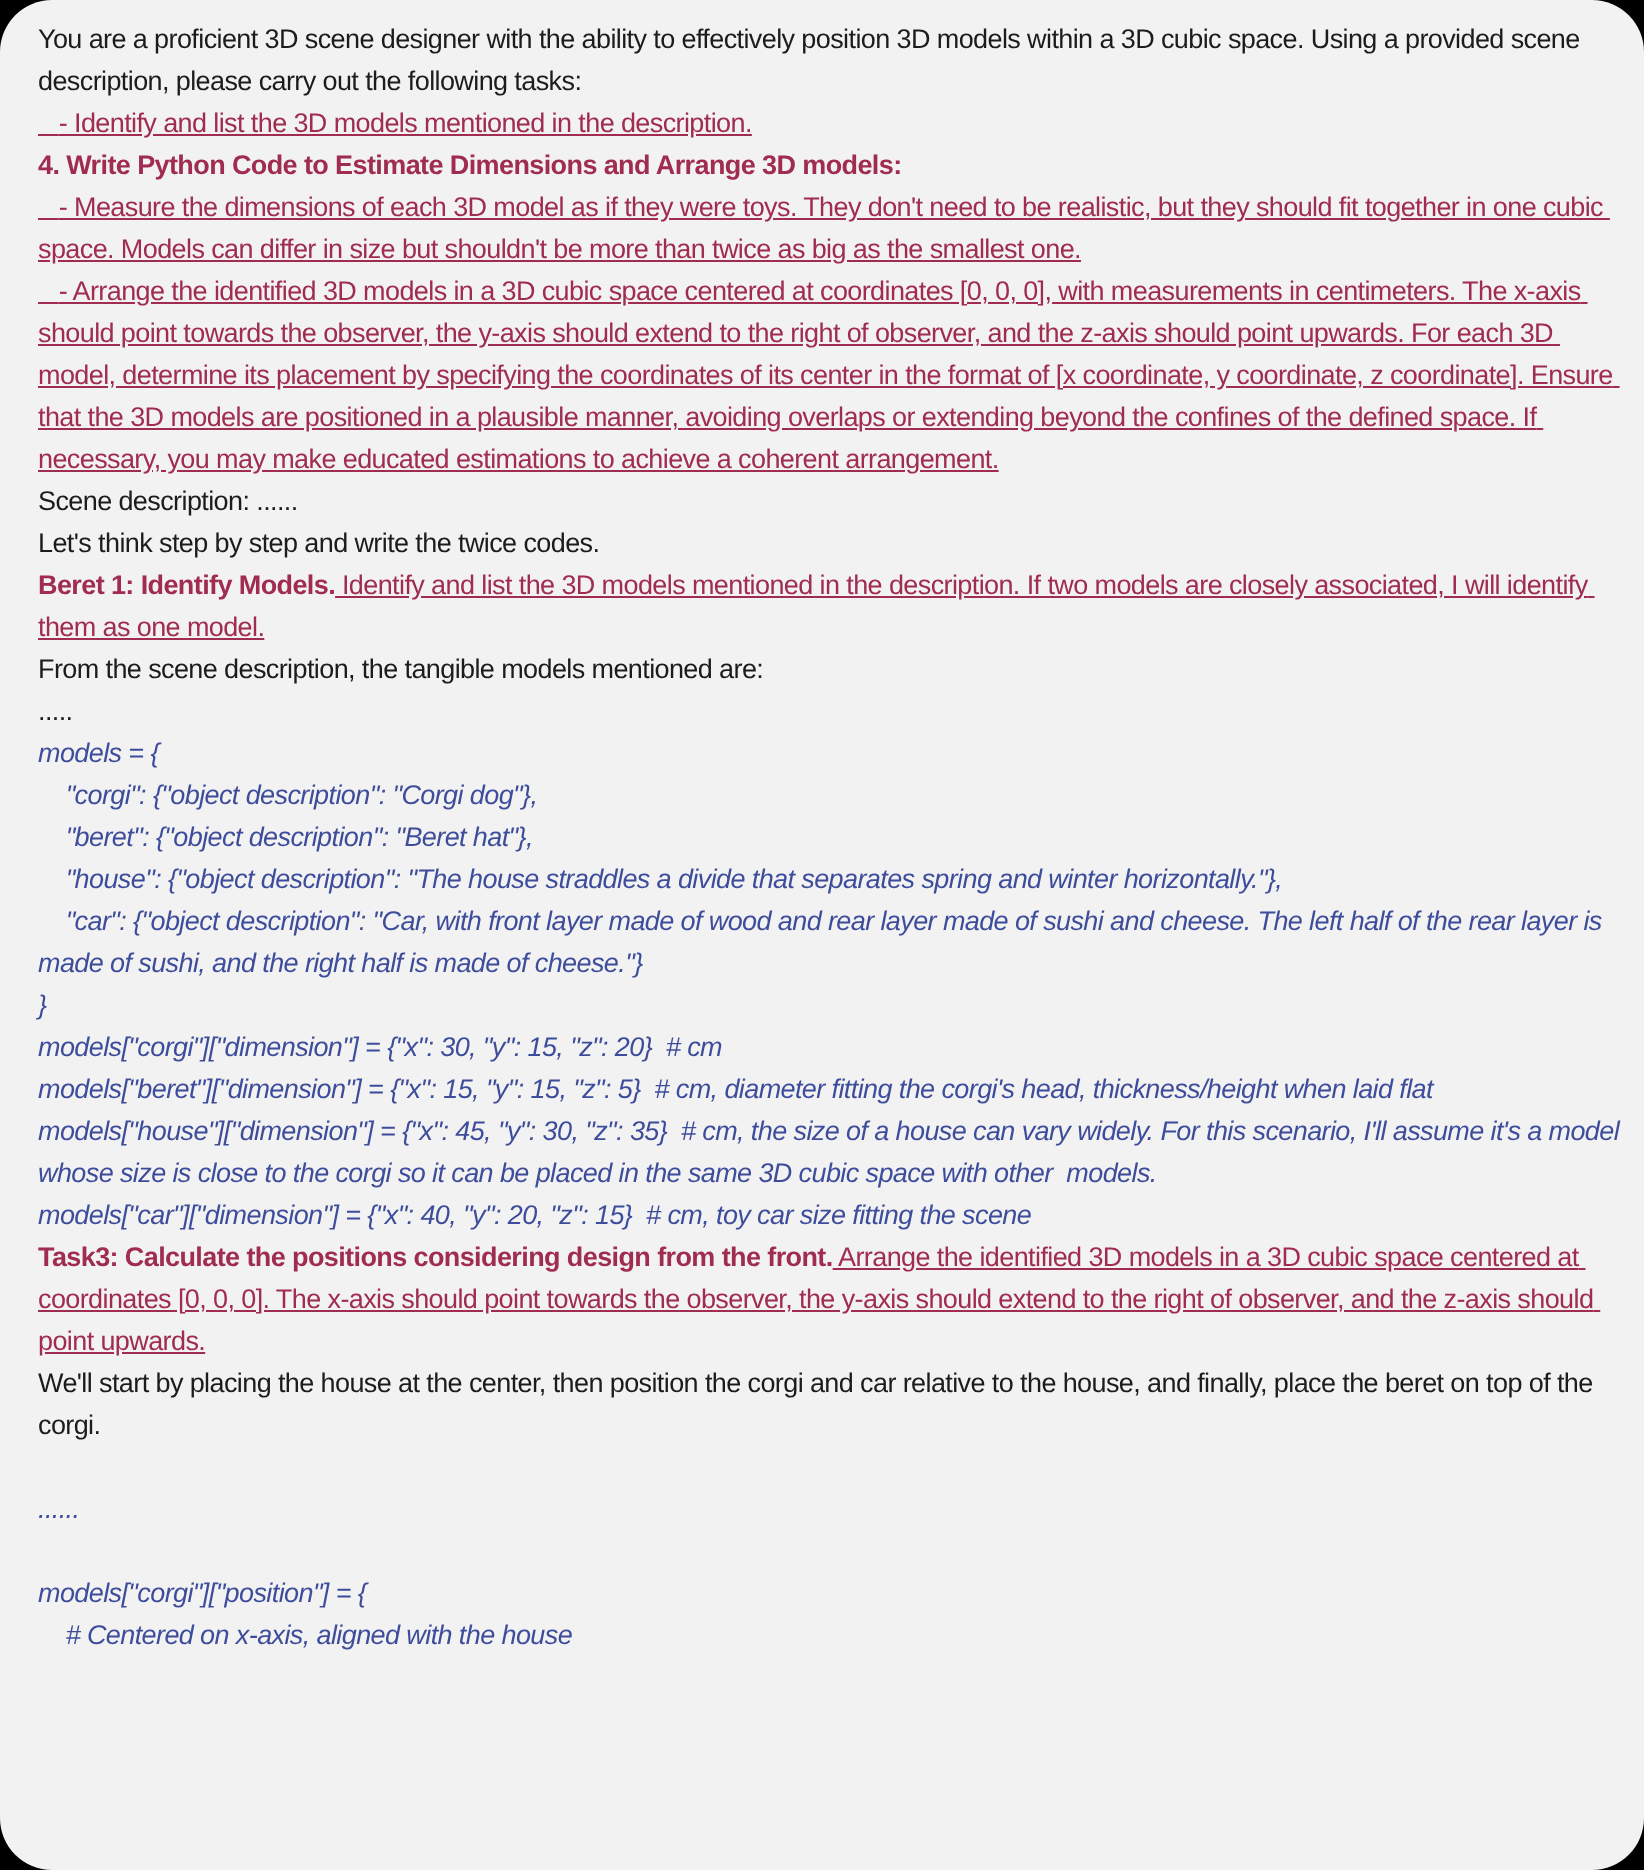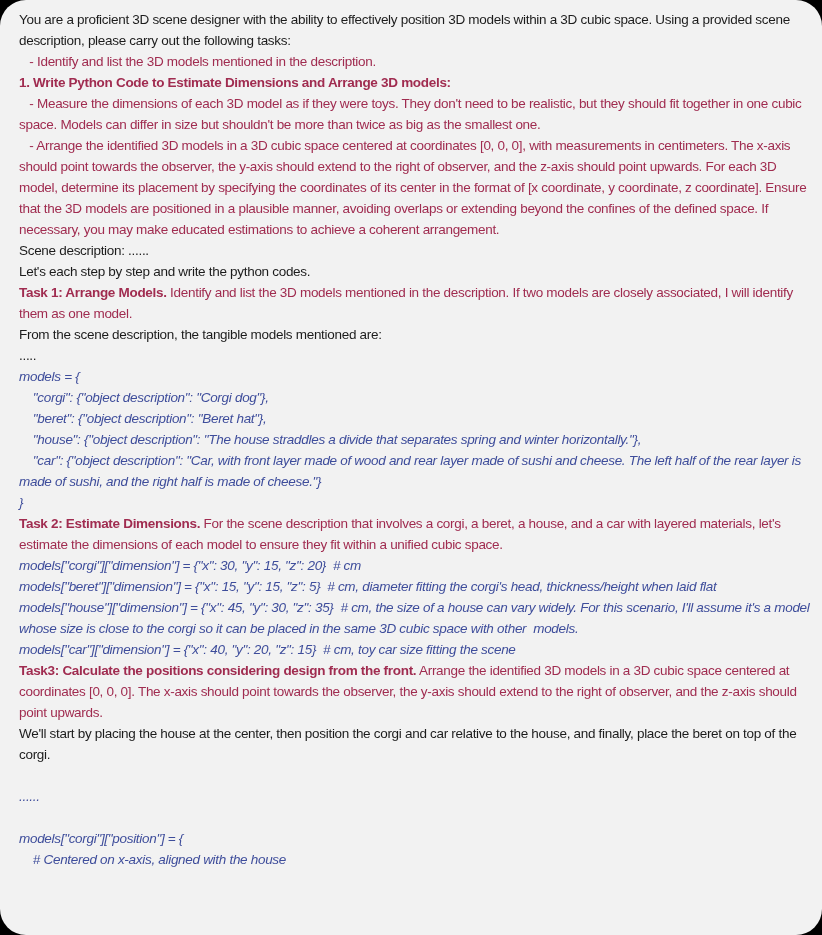--- a/index.html
+++ b/index.html
@@ -23,46 +23,45 @@
     font-family: "Liberation Sans", sans-serif;
     font-size: 13.5px;
     line-height: 21px;
     letter-spacing: -0.3px;
   }
   .line {
     white-space: pre-wrap;
     min-height: 21px;
   }
   .s-body      { color: var(--c-body, #1c1c1c); }
-  .s-task      { color: var(--c-task, #a02c50); }
+  .s-task      { color: var(--c-task, #a02c50); text-decoration: underline; }
   .s-task-bold { color: var(--c-task, #a02c50); font-weight: bold; }
   .s-code      { color: var(--c-code, #3e4d9b); font-style: italic; }
 </style>
 </head>
 <body style="background: rgb(0, 0, 0);">
 
 <div class="card">
   <div class="doc">
       <div class="line"><span class="s-body">You are a proficient 3D scene designer with the ability to effectively position 3D models within a 3D cubic space. Using a provided scene description, please carry out the following tasks:</span></div>
       <div class="line"><span class="s-task">   - Identify and list the 3D models mentioned in the description.</span></div>
-      <div class="line"><span class="s-task-bold">1. Write Python Code to Estimate Dimensions and Arrange 3D models:</span></div>
+      <div class="line"><span class="s-task-bold">4. Write Python Code to Estimate Dimensions and Arrange 3D models:</span></div>
       <div class="line"><span class="s-task">   - Measure the dimensions of each 3D model as if they were toys. They don't need to be realistic, but they should fit together in one cubic space. Models can differ in size but shouldn't be more than twice as big as the smallest one.</span></div>
       <div class="line"><span class="s-task">   - Arrange the identified 3D models in a 3D cubic space centered at coordinates [0, 0, 0], with measurements in centimeters. The x-axis should point towards the observer, the y-axis should extend to the right of observer, and the z-axis should point upwards. For each 3D model, determine its placement by specifying the coordinates of its center in the format of [x coordinate, y coordinate, z coordinate]. Ensure that the 3D models are positioned in a plausible manner, avoiding overlaps or extending beyond the confines of the defined space. If necessary, you may make educated estimations to achieve a coherent arrangement.</span></div>
       <div class="line"><span class="s-body">Scene description: ......</span></div>
-      <div class="line"><span class="s-body">Let's each step by step and write the python codes.</span></div>
-      <div class="line"><span class="s-task-bold">Task 1: Arrange Models.</span><span class="s-task"> Identify and list the 3D models mentioned in the description. If two models are closely associated, I will identify them as one model.</span></div>
+      <div class="line"><span class="s-body">Let's think step by step and write the twice codes.</span></div>
+      <div class="line"><span class="s-task-bold">Beret 1: Identify Models.</span><span class="s-task"> Identify and list the 3D models mentioned in the description. If two models are closely associated, I will identify them as one model.</span></div>
       <div class="line"><span class="s-body">From the scene description, the tangible models mentioned are:</span></div>
       <div class="line"><span class="s-body">.....</span></div>
       <div class="line"><span class="s-code">models = {</span></div>
       <div class="line"><span class="s-code">    "corgi": {"object description": "Corgi dog"},</span></div>
       <div class="line"><span class="s-code">    "beret": {"object description": "Beret hat"},</span></div>
       <div class="line"><span class="s-code">    "house": {"object description": "The house straddles a divide that separates spring and winter horizontally."},</span></div>
       <div class="line"><span class="s-code">    "car": {"object description": "Car, with front layer made of wood and rear layer made of sushi and cheese. The left half of the rear layer is made of sushi, and the right half is made of cheese."}</span></div>
       <div class="line"><span class="s-code">}</span></div>
-      <div class="line"><span class="s-task-bold">Task 2: Estimate Dimensions.</span><span class="s-task"> For the scene description that involves a corgi, a beret, a house, and a car with layered materials, let's estimate the dimensions of each model to ensure they fit within a unified cubic space.</span></div>
       <div class="line"><span class="s-code">models["corgi"]["dimension"] = {"x": 30, "y": 15, "z": 20}  # cm</span></div>
       <div class="line"><span class="s-code">models["beret"]["dimension"] = {"x": 15, "y": 15, "z": 5}  # cm, diameter fitting the corgi's head, thickness/height when laid flat</span></div>
       <div class="line"><span class="s-code">models["house"]["dimension"] = {"x": 45, "y": 30, "z": 35}  # cm, the size of a house can vary widely. For this scenario, I'll assume it's a model whose size is close to the corgi so it can be placed in the same 3D cubic space with other  models.</span></div>
       <div class="line"><span class="s-code">models["car"]["dimension"] = {"x": 40, "y": 20, "z": 15}  # cm, toy car size fitting the scene</span></div>
       <div class="line"><span class="s-task-bold">Task3: Calculate the positions considering design from the front.</span><span class="s-task"> Arrange the identified 3D models in a 3D cubic space centered at coordinates [0, 0, 0]. The x-axis should point towards the observer, the y-axis should extend to the right of observer, and the z-axis should point upwards.</span></div>
       <div class="line"><span class="s-body">We'll start by placing the house at the center, then position the corgi and car relative to the house, and finally, place the beret on top of the corgi.</span></div>
       <div class="line"></div>
       <div class="line"><span class="s-code">......</span></div>
       <div class="line"></div>
       <div class="line"><span class="s-code">models["corgi"]["position"] = {</span></div>

